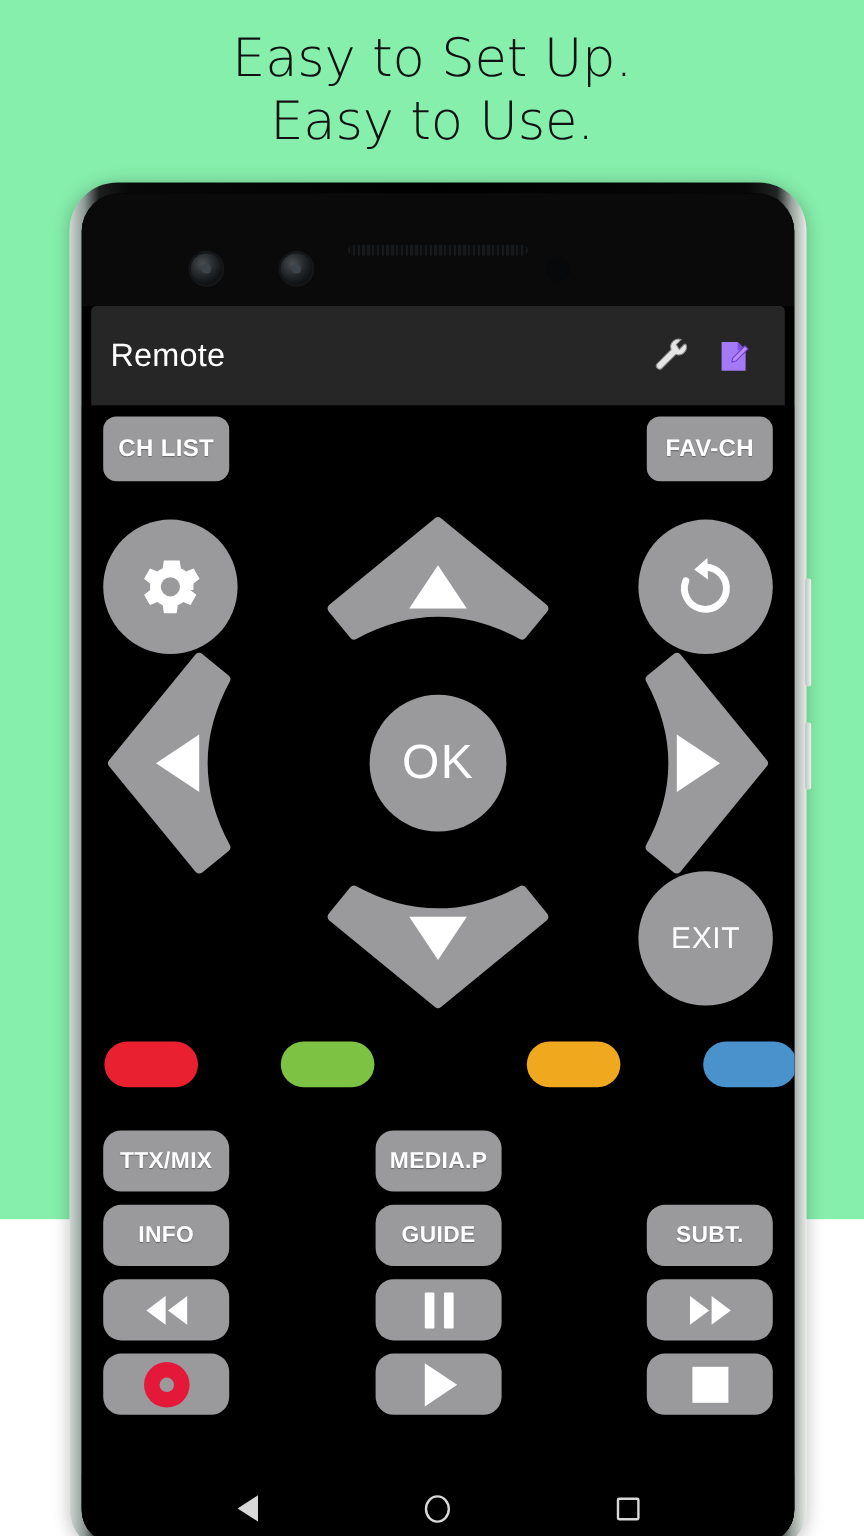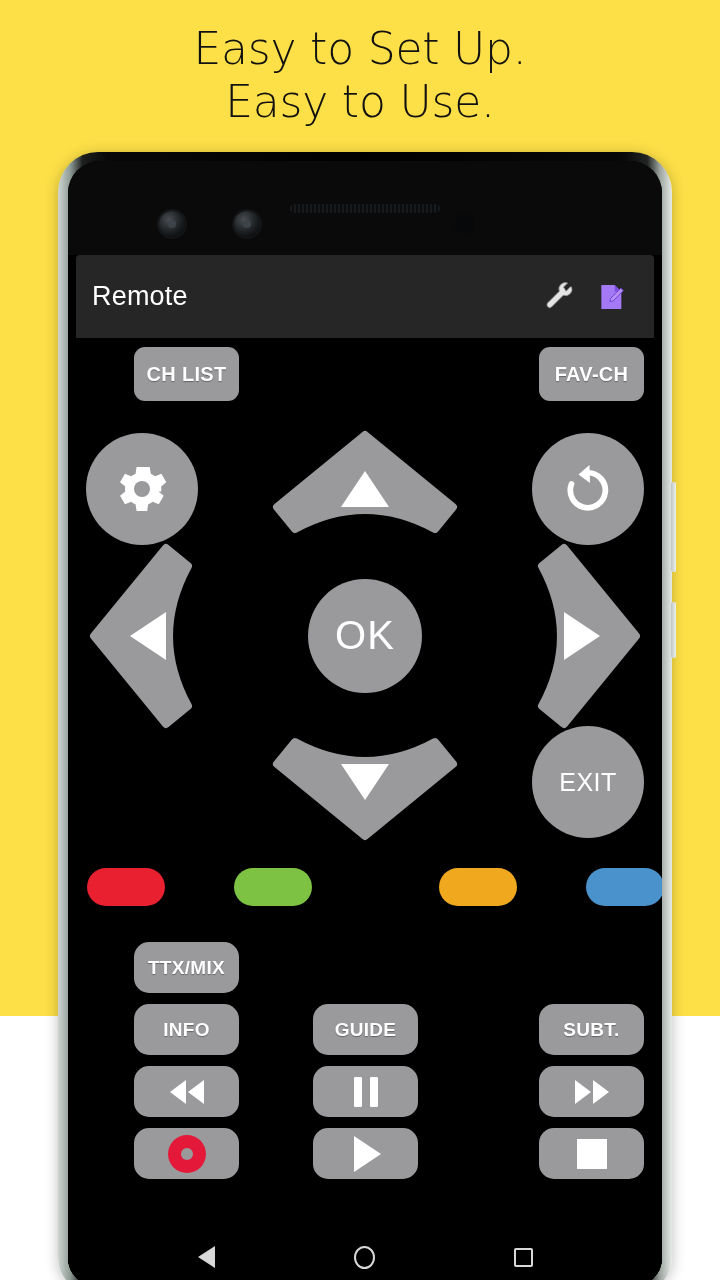--- a/index.html
+++ b/index.html
@@ -2,21 +2,21 @@
 <html><head>
 <meta charset="utf-8">
 <style>
   * { margin:0; padding:0; box-sizing:border-box; }
   html, body {
     width:720px; height:1280px;
     background:#ffffff;
     font-family:"Liberation Sans", sans-serif;
     overflow:hidden;
   }
-  #stage { position:relative; width:720px; height:1016px; background:#fde047; }
+  #stage { position:relative; width:720px; height:1016px; background:#86efac; }
 
   
   .headline {
     position:absolute; left:0; top:22px; width:720px;
     text-align:center; color:#111;
     font-family:"DejaVu Sans", sans-serif;
     font-weight:300; font-size:44px; line-height:53px;
     letter-spacing:-0.2px;
   }
   .headline div { white-space:nowrap; }
@@ -89,21 +89,20 @@
     background:#000;
   }
 
   
   .pill {
     background:#9a9a9d; border-radius:11px;
     display:flex; align-items:center; justify-content:center;
     color:#fff; font-weight:bold; letter-spacing:.3px;
     text-shadow:0 1px 1px rgba(0,0,0,.35);
     font-size:20px;
-    margin-left:48px;
   }
   .row-top { position:absolute; left:0; right:0; top:9px; height:54px; }
   .chlist { position:absolute; left:18px; top:0; width:105px; height:54px; }
   .favch  { position:absolute; right:18px; top:0; width:105px; height:54px; }
 
   
   .dpad { position:absolute; left:0; right:0; top:95px; height:405px; }
 
   .circ {
     position:absolute; width:112px; height:112px; border-radius:50%;
@@ -287,20 +286,21 @@
             <div class="ckey ck0" id="ck0" style="background: rgb(232, 32, 47);"></div>
             <div class="ckey ck1" id="ck1" style="background: rgb(125, 194, 66);"></div>
             <div class="ckey ck2" id="ck2" style="background: rgb(240, 168, 30);"></div>
             <div class="ckey ck3" id="ck3" style="background: rgb(74, 146, 204);"></div>
           </div>
 
           <div class="grid">
 
             <div class="grow">
               <div class="pill gcell g-l lbl">TTX/MIX</div>
+              <div class="pill gcell g-c lbl">MEDIA.P</div>
             </div>
 
             <div class="grow">
               <div class="pill gcell g-l lbl">INFO</div>
               <div class="pill gcell g-c lbl">GUIDE</div>
               <div class="pill gcell g-r lbl">SUBT.</div>
             </div>
 
             <div class="grow">
               <div class="pill gcell g-l gl">

